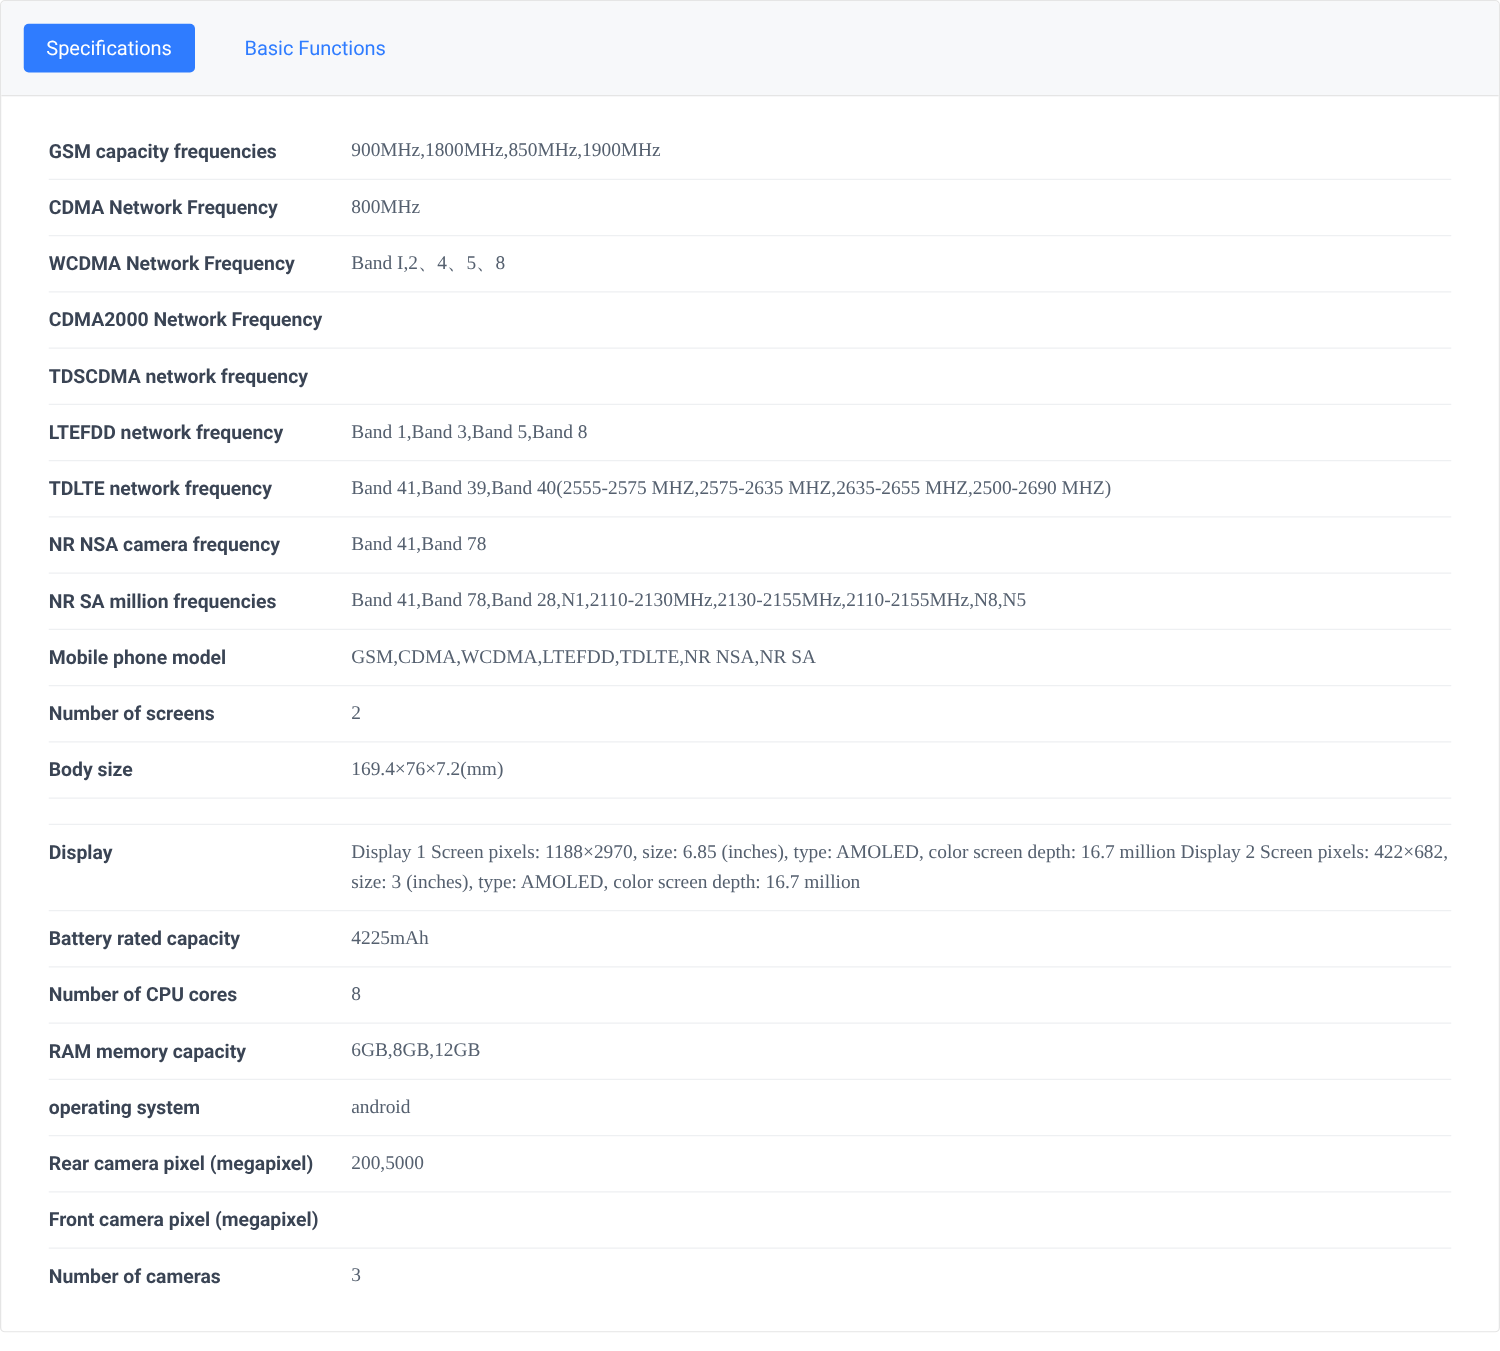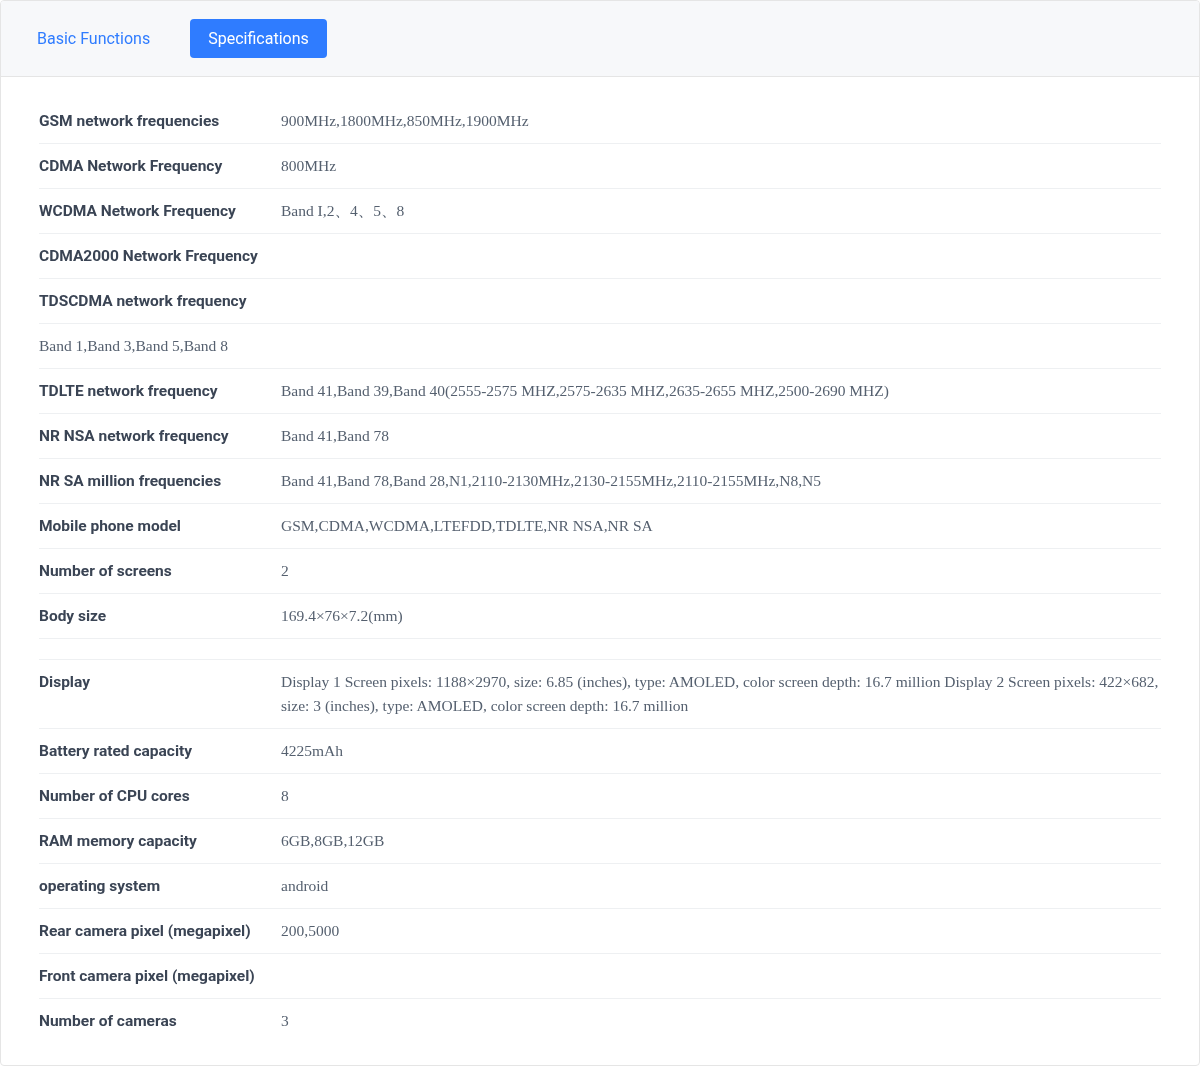--- a/index.html
+++ b/index.html
@@ -67,53 +67,54 @@
       font-size: 15.5px;
       line-height: 1.55;
       font-family: Liberation Serif, serif;
     }
   </style>
 </head>
 <body>
 
 <div class="container">
   <div class="tabs-bar">
+    <button class="tab active">Specifications</button>
     <button class="tab">Basic Functions</button>
-    <button class="tab active">Specifications</button>
   </div>
   <div class="spec-table" id="spec-table">
       <div class="spec-row">
-        <div class="spec-label">GSM network frequencies</div>
+        <div class="spec-label">GSM capacity frequencies</div>
         <div class="spec-value">900MHz,1800MHz,850MHz,1900MHz</div>
       </div>
       <div class="spec-row">
         <div class="spec-label">CDMA Network Frequency</div>
         <div class="spec-value">800MHz</div>
       </div>
       <div class="spec-row">
         <div class="spec-label">WCDMA Network Frequency</div>
         <div class="spec-value">Band I,2、4、5、8</div>
       </div>
       <div class="spec-row">
         <div class="spec-label">CDMA2000 Network Frequency</div>
         <div class="spec-value"></div>
       </div>
       <div class="spec-row">
         <div class="spec-label">TDSCDMA network frequency</div>
         <div class="spec-value"></div>
       </div>
       <div class="spec-row">
+        <div class="spec-label">LTEFDD network frequency</div>
         <div class="spec-value">Band 1,Band 3,Band 5,Band 8</div>
       </div>
       <div class="spec-row">
         <div class="spec-label">TDLTE network frequency</div>
         <div class="spec-value">Band 41,Band 39,Band 40(2555-2575 MHZ,2575-2635 MHZ,2635-2655 MHZ,2500-2690 MHZ)</div>
       </div>
       <div class="spec-row">
-        <div class="spec-label">NR NSA network frequency</div>
+        <div class="spec-label">NR NSA camera frequency</div>
         <div class="spec-value">Band 41,Band 78</div>
       </div>
       <div class="spec-row">
         <div class="spec-label">NR SA million frequencies</div>
         <div class="spec-value">Band 41,Band 78,Band 28,N1,2110-2130MHz,2130-2155MHz,2110-2155MHz,N8,N5</div>
       </div>
       <div class="spec-row">
         <div class="spec-label">Mobile phone model</div>
         <div class="spec-value">GSM,CDMA,WCDMA,LTEFDD,TDLTE,NR NSA,NR SA</div>
       </div>

